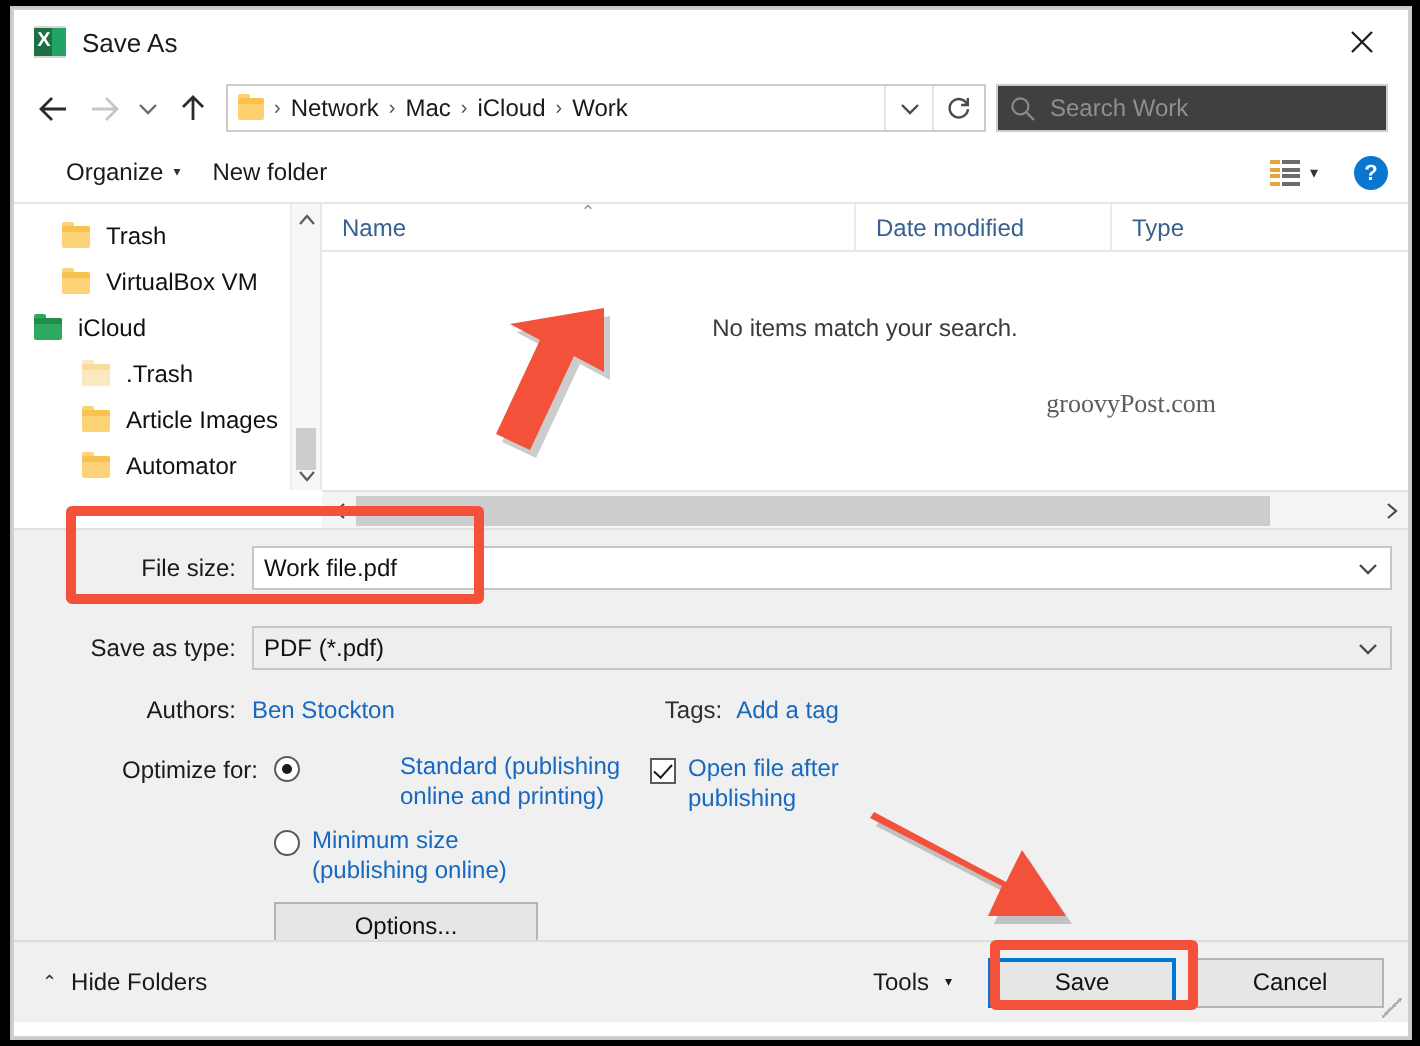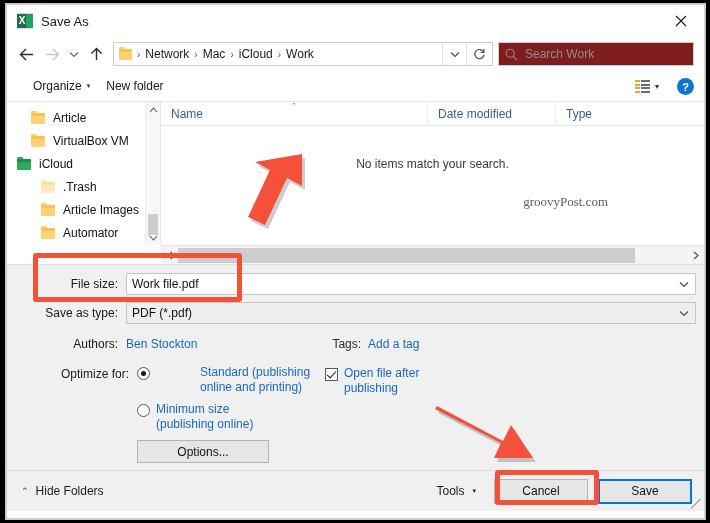--- a/index.html
+++ b/index.html
@@ -135,21 +135,21 @@
   }
   .refresh {
     width:26px; height:22px; flex:none;
     display:flex; align-items:center; justify-content:center;
     border-left:1px solid #e4e4e4;
     cursor:pointer; color:#4a4a4a; font-size:14px;
   }
   .searchbox {
     width:196px; height:24px; flex:none;
     border:1px solid #cccccc;
-    background:#7f1d1d;
+    background:#404040;
     display:flex; align-items:center;
     margin-left:5px;
     padding-left:6px;
   }
   .searchbox .mag { color:#8a8a8a; margin-right:7px; display:flex; }
   .searchbox .ph { color:#8f8f8f; font-size:12px; }
 
   
   .cmdbar {
     height:31px;
@@ -522,21 +522,21 @@
   <div class="bodysplit">
 
     <div class="sidebar">
       <div class="tree">
         <div class="tnode lvl1">
           <span class="ficon">
               <span class="tab"></span>
               <span class="body"></span>
               <span class="top"></span>
             </span>
-          <span>Article</span>
+          <span>Trash</span>
         </div>
         <div class="tnode lvl1">
           <span class="ficon">
               <span class="tab"></span>
               <span class="body"></span>
               <span class="top"></span>
             </span>
           <span>VirtualBox VM</span>
         </div>
         <div class="tnode">
@@ -628,21 +628,21 @@
       <span class="combo">
         <span class="val">Work file.pdf</span>
         <span class="cchev">
           <svg width="10" height="7" viewBox="0 0 10 7">
               <path d="M1 1.5 L5 5.5 L9 1.5" stroke="#4a4a4a" stroke-width="1.2" fill="none"></path>
             </svg>
         </span>
       </span>
     </div>
 
-    <div class="fieldrow" style="margin-top:5px;">
+    <div class="fieldrow" style="margin-top:16px;">
       <span class="lbl">Save as type:</span>
       <span class="combo grey">
         <span class="val">PDF (*.pdf)</span>
         <span class="cchev">
           <svg width="10" height="7" viewBox="0 0 10 7">
               <path d="M1 1.5 L5 5.5 L9 1.5" stroke="#4a4a4a" stroke-width="1.2" fill="none"></path>
             </svg>
         </span>
       </span>
     </div>
@@ -678,22 +678,22 @@
     <div class="footer">
       <span class="hidefolders">
         <span class="cv">⌃</span>
         <span>Hide Folders</span>
       </span>
       <span class="footright">
         <span class="tools">
           <span>Tools</span>
           <span class="tri">▾</span>
         </span>
+        <span class="btn default">Save</span>
         <span class="btn">Cancel</span>
-        <span class="btn default">Save</span>
       </span>
       <span class="resizer"></span>
     </div>
   </div>
 
 </div>
 
 <div class="ann-rect" style="left:33px; top:253px; width:209px; height:49px;"></div>
 
 <div class="ann-rect" style="left:495px; top:470px; width:104px; height:35px;"></div>

